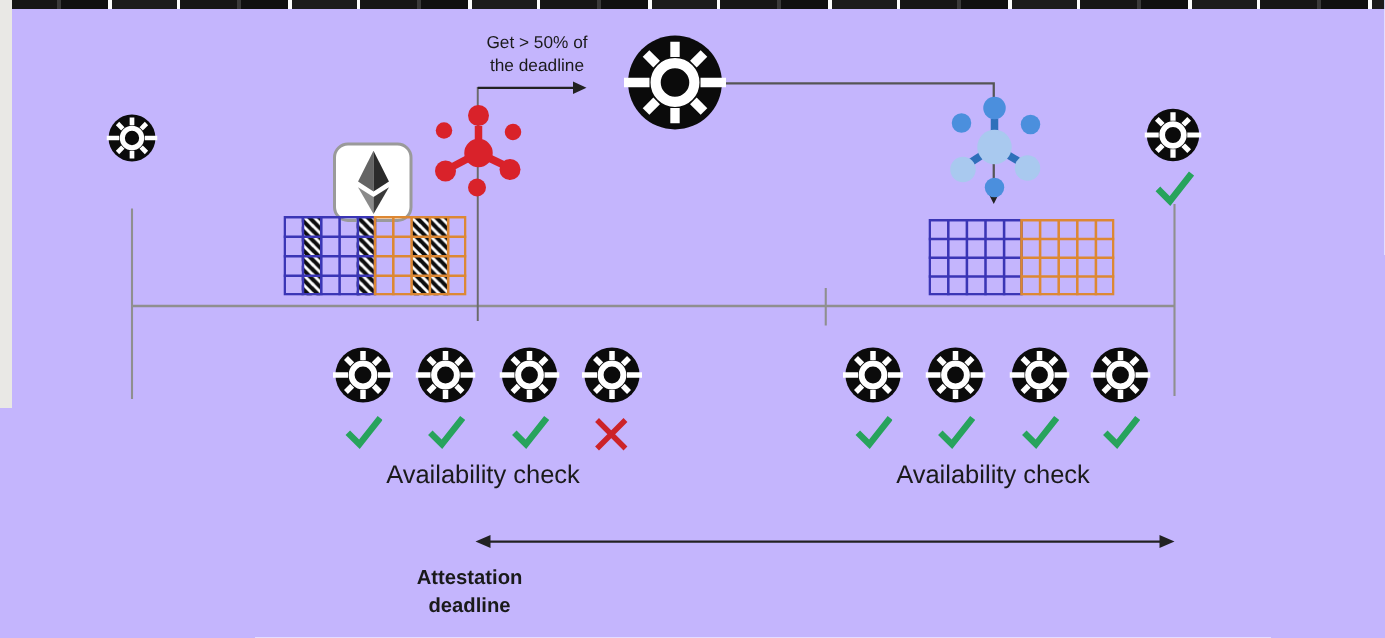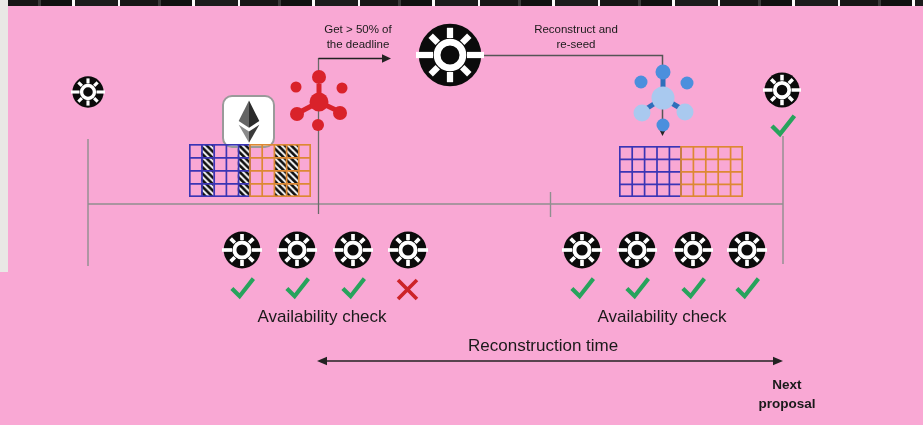--- a/index.html
+++ b/index.html
@@ -1,18 +1,18 @@
 <!DOCTYPE html>
 <html><head>
 <meta charset="utf-8">
 <style>
   html,body{margin:0;padding:0;background:#ffffff;}
   #canvas{
     position:relative;width:923px;height:425px;overflow:hidden;
-    background:#f9a8d4;font-family:"Liberation Sans",sans-serif;color:#1a1a1a;
+    background:#c4b5fd;font-family:"Liberation Sans",sans-serif;color:#1a1a1a;
   }
   .abs{position:absolute;}
   
   .top-strip{
     left:0;top:0;width:923px;height:6px;
     background:repeating-linear-gradient(90deg,
       #161616 0 38px,#3a3a3a 38px 41px,#101010 41px 72px,
       #fdfdfd 72px 75px,#1c1c1c 75px 118px,#fdfdfd 118px 120px);
   }
   .left-strip{left:0;top:0;width:8px;height:272px;background:#e9e8e5;}
@@ -261,25 +261,20 @@
   <span class="abs mark pass" style="left:735px;top:276px">
     <svg class="sym-pass">
         <use href="#sym-check"></use>
       </svg>
     </span>
 
   <div class="lbl lbl-sm" style="left:308px;top:22px;width:100px">
     <span>Get &gt; 50% of</span><br>
     <span>the deadline</span>
   </div>
-  <div class="lbl lbl-sm" style="left:526px;top:22px;width:100px">
-    <span>Reconstruct and</span><br>
-    <span>re-seed</span>
-  </div>
   <div class="lbl lbl-md" style="left:252px;top:309px;width:140px">Availability check</div>
   <div class="lbl lbl-md" style="left:592px;top:309px;width:140px">Availability check</div>
-  <div class="lbl lbl-md" style="left:468px;top:338px;width:140px">Reconstruction time</div>
-  <div class="lbl lbl-bold" style="left:727px;top:375px;width:120px">
-    <span>Next</span><br>
-    <span>proposal</span>
+  <div class="lbl lbl-bold" style="left:253px;top:375px;width:120px">
+    <span>Attestation</span><br>
+    <span>deadline</span>
   </div>
 
 </div>
 
 </body></html>

